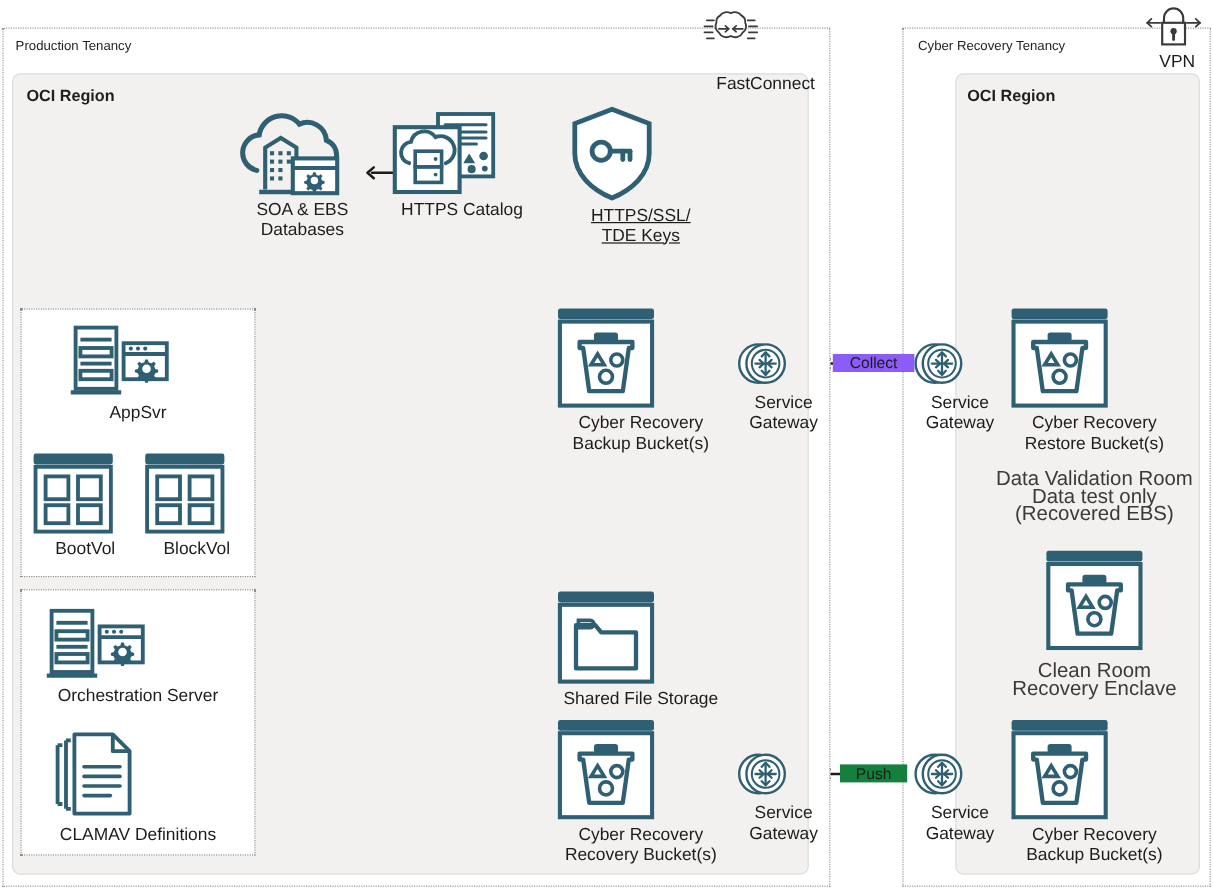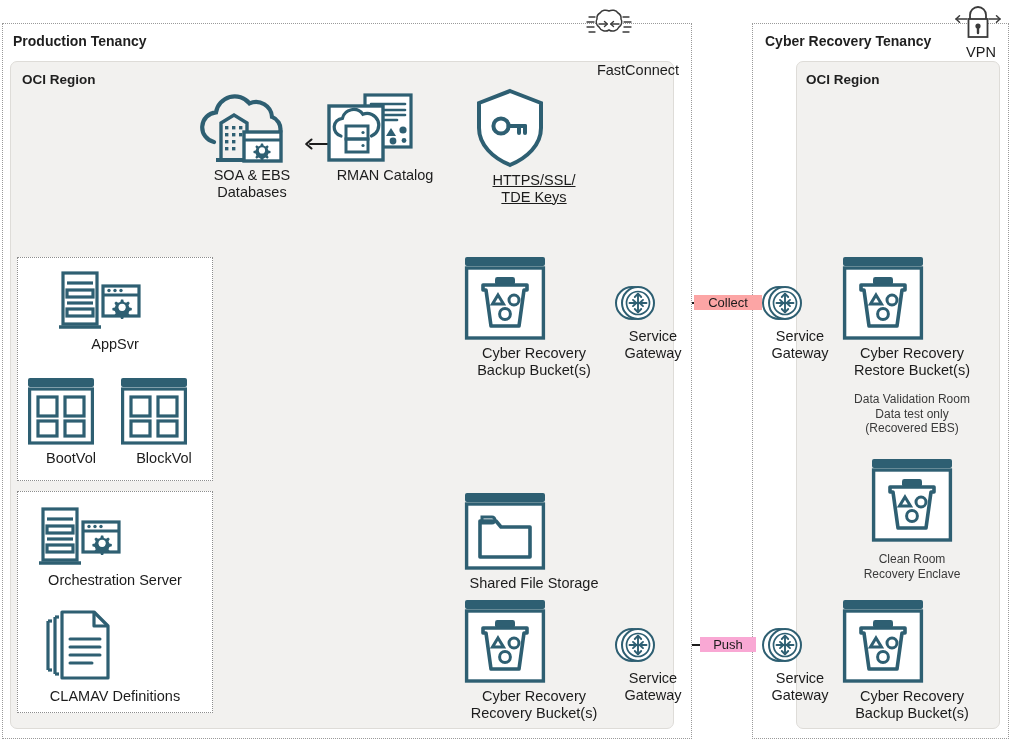--- a/index.html
+++ b/index.html
@@ -2,29 +2,29 @@
 <html><head>
 <meta charset="utf-8">
 <style>
   html,body{margin:0;padding:0;background:#ffffff;}
   body{width:1011px;height:742px;position:relative;overflow:hidden;
        font-family:"Liberation Sans","DejaVu Sans",sans-serif;color:#1c1c1c;}
   #stage{position:absolute;left:0;top:0;width:1011px;height:742px;}
 
   
   .tenancy{position:absolute;border:1px dotted #9a9a9a;background:#ffffff;box-sizing:border-box;}
-  .tenancy-title{position:absolute;font-weight:bold;font-size:14px;color:#1f1f1f;white-space:nowrap;}
+  .tenancy-title{position:absolute;font-weight:normal;font-size:11px;color:#1f1f1f;white-space:nowrap;}
   .region{position:absolute;background:#f2f1ef;border:1px solid #dedcd8;border-radius:7px;box-sizing:border-box;}
   .region-title{position:absolute;font-weight:bold;font-size:13.5px;color:#1f1f1f;white-space:nowrap;}
   .subbox{position:absolute;border:1px dotted #8d8d8d;background:#ffffff;box-sizing:border-box;}
 
   
   .node{position:absolute;text-align:center;}
   .node .lbl{font-size:14.5px;line-height:16.5px;color:#1c1c1c;white-space:nowrap;}
-  .caption{position:absolute;text-align:center;font-size:12px;line-height:14.5px;color:#3a3a3a;white-space:nowrap;}
+  .caption{position:absolute;text-align:center;font-size:17px;line-height:14.5px;color:#3a3a3a;white-space:nowrap;}
   .flowlabel{position:absolute;text-align:center;font-size:13px;color:#1c1c1c;white-space:nowrap;background:transparent;}
   .icon{display:block;margin:0 auto;}
   svg{display:block;overflow:visible;}
 
   
   #wires{position:absolute;left:0;top:0;width:1011px;height:742px;pointer-events:none;}
 </style>
 </head>
 <body>
 
@@ -250,21 +250,21 @@
         <rect x="4" y="14" width="54" height="54" fill="#fff" stroke="#2e5f72" stroke-width="3.4"></rect>
         <path d="M16,44 a9,9 0 0 1 1.4,-17.7 a11.5,11.5 0 0 1 20.5,-4 a9.5,9.5 0 0 1 8.5,21.7" fill="none" stroke="#2e5f72" stroke-width="3.2" stroke-linecap="round"></path>
         <g fill="none" stroke="#2e5f72" stroke-width="3">
           <rect x="21" y="34" width="22" height="13"></rect>
           <rect x="21" y="47" width="22" height="13"></rect>
         </g>
         <circle cx="38" cy="40.5" r="1.6" fill="#2e5f72"></circle>
         <circle cx="38" cy="53.5" r="1.6" fill="#2e5f72"></circle>
       </svg>
     </span>
-    <div class="lbl" style="margin-top:3px;">RMAN Catalog</div>
+    <div class="lbl" style="margin-top:3px;">HTTPS Catalog</div>
   </div>
 
   <div class="node" style="left:474px;top:88px;width:120px;text-decoration:underline;">
     <span class="icon">
       <svg width="72" height="80" viewBox="0 0 72 80">
         <path d="M36,3 L67,15 V40 C67,57 53,70 36,77 C19,70 5,57 5,40 V15 Z" fill="#fff" stroke="#2e5f72" stroke-width="4"></path>
         <circle cx="27" cy="38" r="7.6" fill="none" stroke="#2e5f72" stroke-width="4"></circle>
         <line x1="34.5" y1="38" x2="51" y2="38" stroke="#2e5f72" stroke-width="4" stroke-linecap="round"></line>
         <line x1="45" y1="38" x2="45" y2="45" stroke="#2e5f72" stroke-width="4" stroke-linecap="round"></line>
         <line x1="51" y1="38" x2="51" y2="45" stroke="#2e5f72" stroke-width="4" stroke-linecap="round"></line>
@@ -507,16 +507,16 @@
           <line x1="17.5" y1="22" x2="34.5" y2="22"></line>
           <path d="M21,18.9 L24.3,22 L21,25.1"></path>
           <path d="M31,18.9 L27.7,22 L31,25.1"></path>
         </g>
       </svg>
     </span>
     <div class="lbl" style="margin-top:1px;">Service</div>
     <div class="lbl">Gateway</div>
   </div>
 
-  <div class="flowlabel" style="left:694px;top:295px;width:68px;background:#fca5a5;">Collect</div>
-  <div class="flowlabel" style="left:700px;top:637px;width:56px;background:#f9a8d4;">Push</div>
+  <div class="flowlabel" style="left:694px;top:295px;width:68px;background:#8b5cf6;">Collect</div>
+  <div class="flowlabel" style="left:700px;top:637px;width:56px;background:#15803d;">Push</div>
 
 </div>
 
 </body></html>

